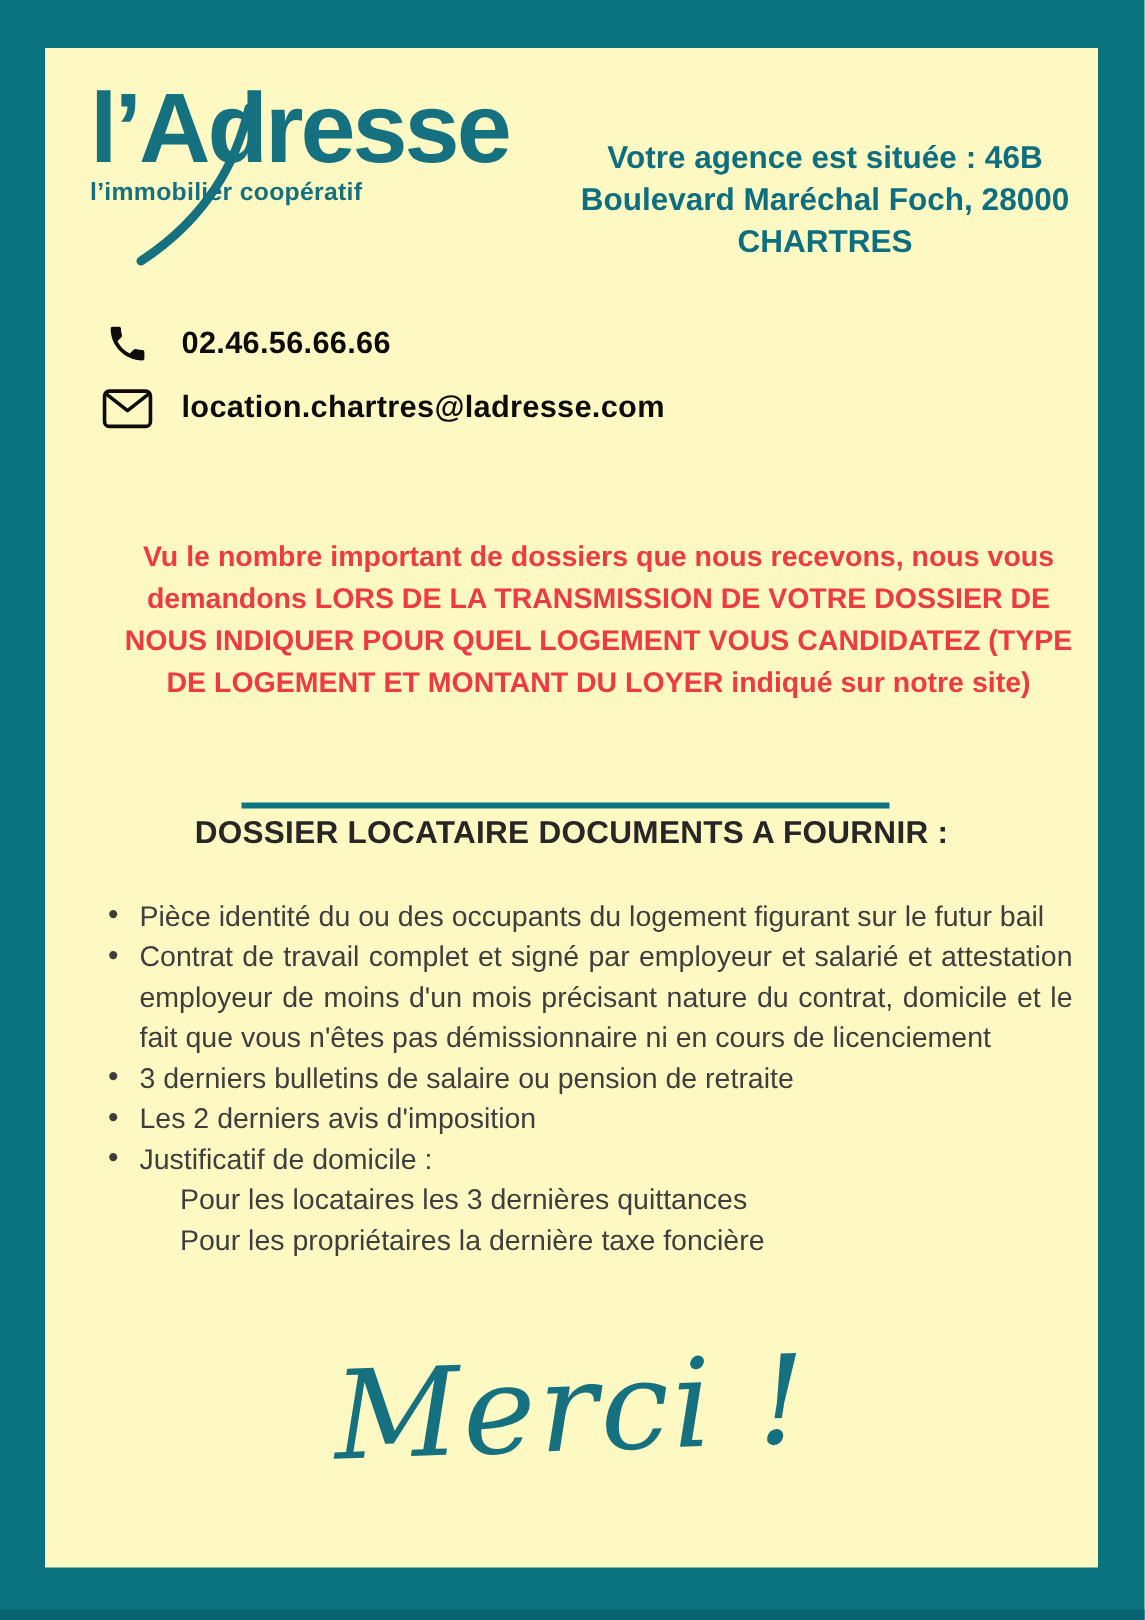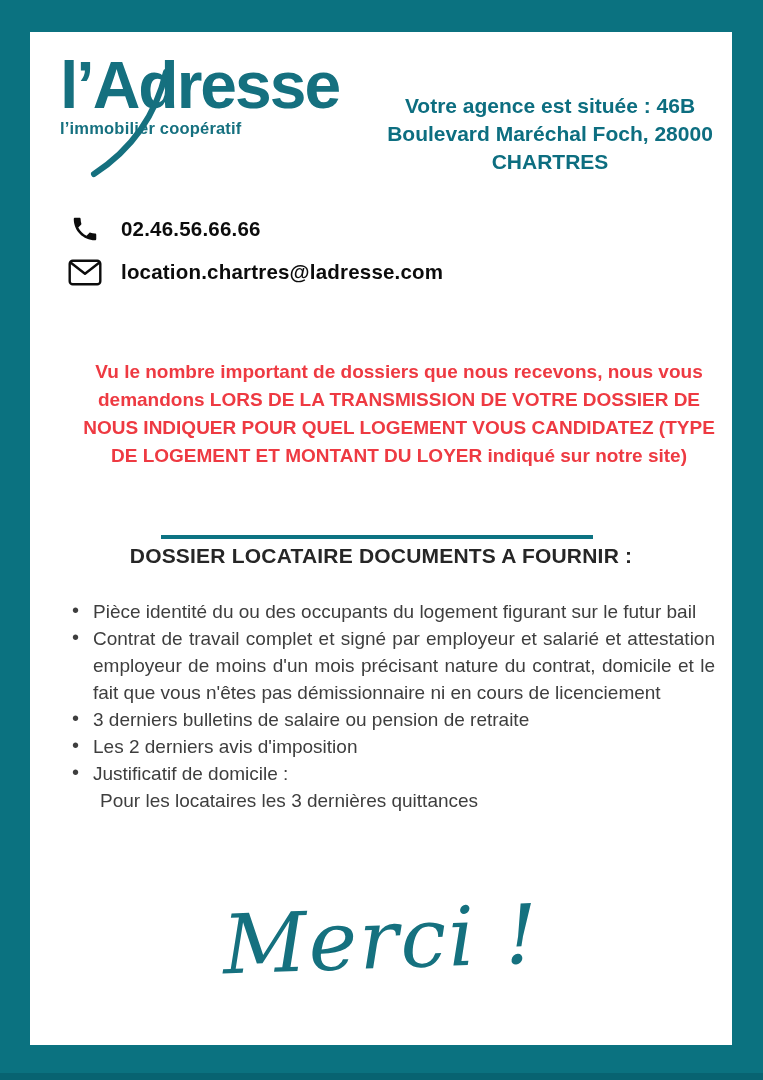--- a/index.html
+++ b/index.html
@@ -4,21 +4,21 @@
 <style>
   html,body{margin:0;padding:0;}
   body{
     width:763px;height:1080px;position:relative;overflow:hidden;
     background:#0B7280;
     font-family:"Liberation Sans",sans-serif;
   }
   .bottom-strip{position:absolute;left:0;right:0;bottom:0;height:7px;background:#086371;}
   .page{
     position:absolute;left:30px;top:32px;width:702px;height:1013px;
-    background:#ffffff;
+    background:#fef9c3;
   }
   
   .logo{position:absolute;left:30px;top:20px;width:310px;}
   .logo-text{
     font-size:66px;font-weight:bold;color:#15707F;letter-spacing:-2px;line-height:1.0;
   }
   .logo-swash{position:absolute;left:26px;top:16px;width:100px;height:112px;pointer-events:none;}
   .logo-tagline{
     font-size:16.5px;font-weight:bold;color:#15707F;text-align:left;margin-top:1px;letter-spacing:.2px;
   }
@@ -43,21 +43,21 @@
     font-size:21px;font-weight:bold;color:#262626;letter-spacing:.2px;
   }
   .doclist{
     position:absolute;top:566px;left:33px;width:652px;
     font-size:19px;line-height:27px;color:#3E3E3E;
   }
   .doclist ul{margin:0;padding:0 0 0 30px;list-style:none;}
   .doclist li{position:relative;}
   .doclist li::before{content:"\2022";position:absolute;left:-21px;top:-1px;font-size:20px;color:#3E3E3E;}
   .doclist li.justify{text-align:justify;}
-  .subitem{padding-left:37px;}
+  .subitem{padding-left:37px;margin-left:20px;}
   .subitem-wrap{padding-left:0;text-indent:41px;}
   
   .merci{
     position:absolute;top:860px;left:0;width:100%;text-align:center;
     font-family:"DejaVu Serif",serif;font-style:italic;
     font-size:82px;color:#15717F;transform:rotate(-2deg);letter-spacing:2px;
   }
 </style>
 </head>
 <body>
@@ -105,19 +105,20 @@
 
   <div class="doclist">
     <ul>
       <li>Pièce identité du ou des occupants du logement figurant sur le futur bail</li>
       <li class="justify">Contrat de travail complet et signé par employeur et salarié et attestation employeur de moins d'un mois précisant nature du contrat, domicile et le fait que vous n'êtes pas démissionnaire ni en cours de licenciement</li>
       <li>3 derniers bulletins de salaire ou pension de retraite</li>
       <li>Les 2 derniers avis d'imposition</li>
       <li>Justificatif de domicile :</li>
     </ul>
     <div class="subitem">Pour les locataires les 3 dernières quittances</div>
+    <div class="subitem">Pour les propriétaires la dernière taxe foncière</div>
   </div>
 
   <div class="merci">Merci !</div>
 
 </div>
 
 <div class="bottom-strip"></div>
 
 </body></html>

